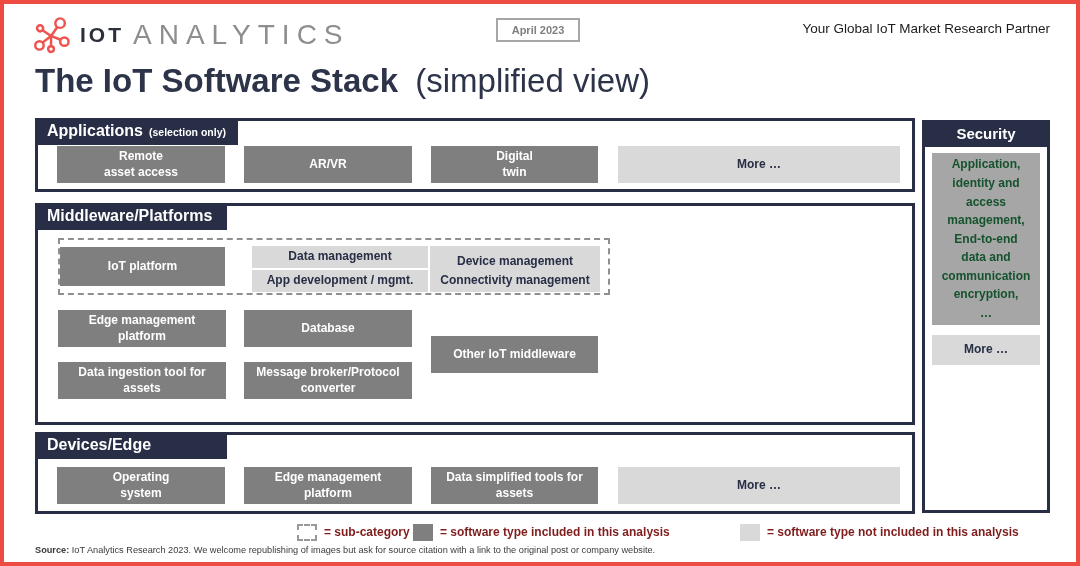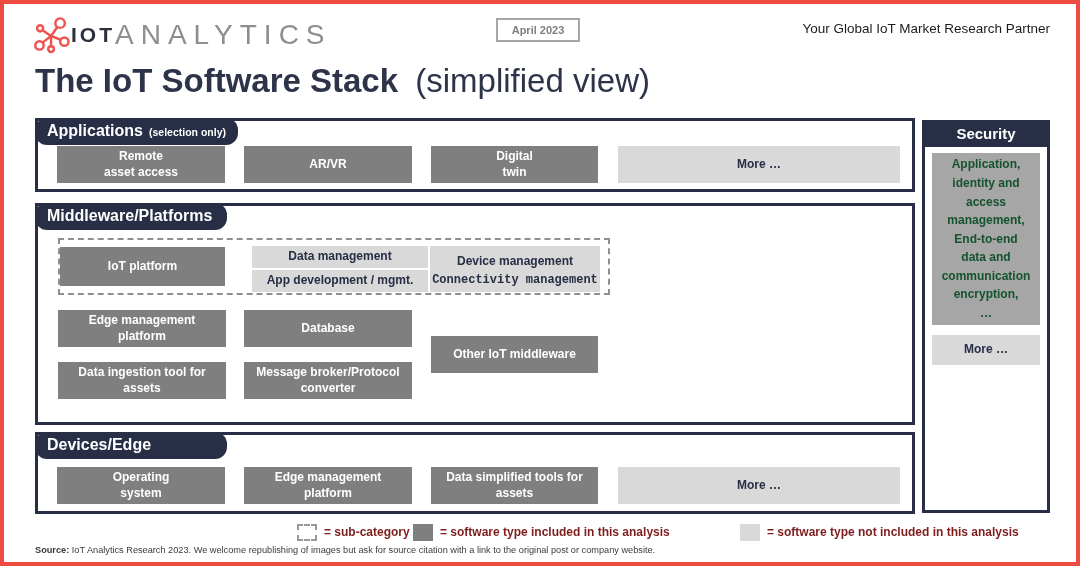--- a/index.html
+++ b/index.html
@@ -1,39 +1,39 @@
 <!DOCTYPE html>
 <html><head>
 <meta charset="utf-8">
 <style>
   html,body{margin:0;padding:0;background:#fff;font-family:"Liberation Sans",sans-serif;}
   .page{position:relative;width:1080px;height:566px;background:#fff;overflow:hidden;}
   .frame{position:absolute;inset:0;border:4px solid #ee4b42;pointer-events:none;z-index:50;}
 
   
-  .logo{position:absolute;left:33px;top:16px;display:flex;align-items:center;gap:0;}
+  .logo{position:absolute;left:33px;top:16px;display:flex;align-items:center;gap:9px;}
   .brand-primary{font-size:21px;font-weight:bold;color:#2b303c;letter-spacing:3px;}
   .brand-secondary{font-size:28px;color:#8e8e8e;letter-spacing:7px;font-weight:400;}
   .date-badge{position:absolute;left:496px;top:18px;width:80px;height:20px;border:2px solid #a6a6a6;
     display:flex;align-items:center;justify-content:center;font-size:11px;font-weight:bold;color:#7f7f7f;}
   .tagline{position:absolute;right:30px;top:21px;font-size:13.5px;color:#1c1c1c;}
 
   
   .title{position:absolute;left:35px;top:62px;font-size:33px;color:#2d3449;white-space:nowrap;}
   .title .main{font-weight:bold;}
   .title .suffix{font-weight:400;margin-left:8px;}
 
   
   .section{position:absolute;border:3px solid #272e45;background:#fff;box-sizing:border-box;}
   #sec-apps{left:35px;top:118px;width:880px;height:74px;}
   #sec-mw{left:35px;top:203px;width:880px;height:222px;}
   #sec-dev{left:35px;top:432px;width:880px;height:82px;}
   #sec-sec{left:922px;top:120px;width:128px;height:393px;}
   .tab{position:absolute;left:-3px;top:-3px;min-width:168px;height:25px;background:#272e45;color:#fff;
-    font-weight:bold;font-size:16px;display:flex;align-items:center;padding:0 12px 2px 12px;white-space:nowrap;z-index:2;border-radius:12px;}
+    font-weight:bold;font-size:16px;display:flex;align-items:center;padding:0 12px 2px 12px;white-space:nowrap;z-index:2;}
   .tab .note{font-size:10.5px;margin-left:6px;position:relative;top:1px;}
   .sec-head{position:absolute;left:-3px;top:-3px;right:-3px;height:27px;background:#272e45;color:#fff;
     font-weight:bold;font-size:15px;display:flex;align-items:center;justify-content:center;z-index:2;}
 
   
   .bx{position:absolute;display:flex;align-items:center;justify-content:center;text-align:center;
     font-weight:bold;font-size:12px;line-height:1.3;white-space:pre-line;box-sizing:border-box;}
   .bx.dark{background:#7f7f7f;color:#fff;}
   .bx.light{background:#d9d9d9;color:#272e45;}
   .bx.mid{background:#a6a6a6;color:#14532d;line-height:1.55;}
@@ -97,21 +97,21 @@
 
   <div class="section" id="sec-mw">
     <div class="tab">
       <span>Middleware/Platforms</span>
     </div>
     <div class="dashed-group"></div>
     <div class="bx dark" style="left:22px;top:41px;width:165px;height:39px;">IoT platform</div>
     <div class="bx light" style="left:214px;top:40px;width:176px;height:22px;">Data management</div>
     <div class="bx light" style="left:214px;top:64px;width:176px;height:22px;">App development / mgmt.</div>
     <div class="bx light" style="left:392px;top:40px;width:170px;height:32px;">Device management</div>
-    <div class="bx light" style="left:392px;top:64px;width:170px;height:22px;font-family:Liberation Mono, monospace;">Connectivity management</div>
+    <div class="bx light" style="left:392px;top:64px;width:170px;height:22px;">Connectivity management</div>
     <div class="bx dark" style="left:20px;top:104px;width:168px;height:37px;">Edge management
 platform</div>
     <div class="bx dark" style="left:206px;top:104px;width:168px;height:37px;">Database</div>
     <div class="bx dark" style="left:393px;top:130px;width:167px;height:37px;">Other IoT middleware</div>
     <div class="bx dark" style="left:20px;top:156px;width:168px;height:37px;">Data ingestion tool for
 assets</div>
     <div class="bx dark" style="left:206px;top:156px;width:168px;height:37px;">Message broker/Protocol
 converter</div>
   </div>
 

